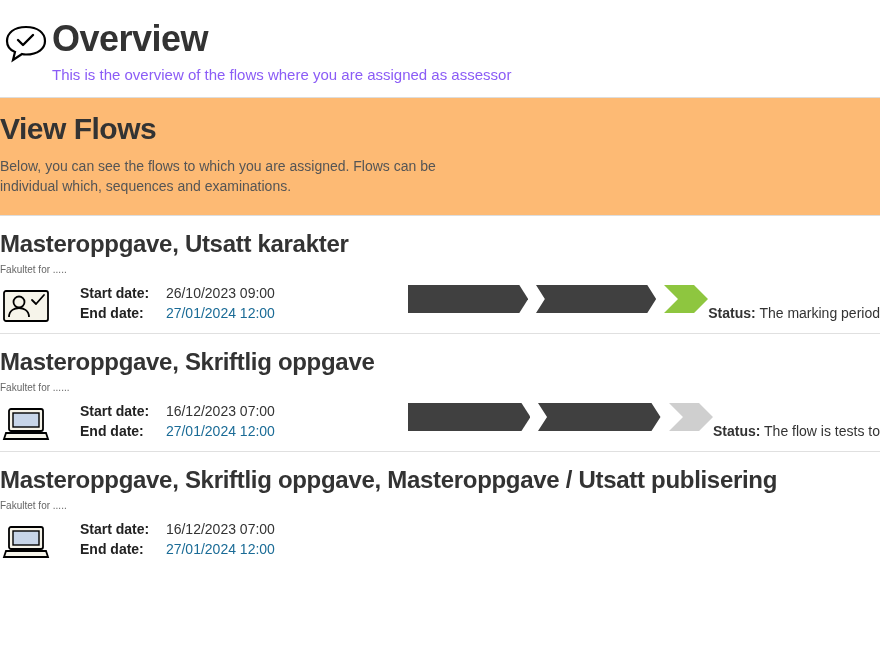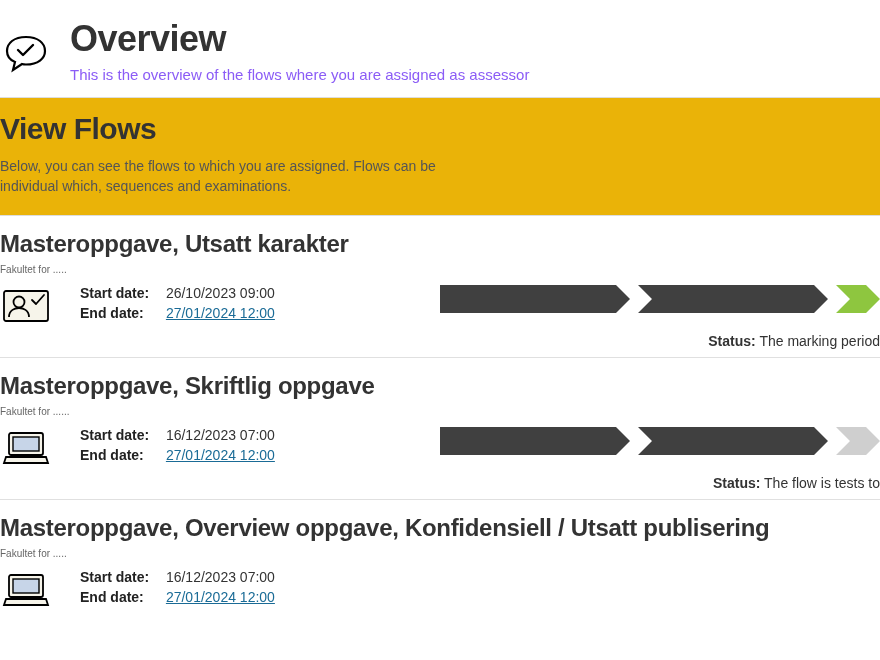--- a/index.html
+++ b/index.html
@@ -6,44 +6,43 @@
   body {
     font-family: "Segoe UI", "Helvetica Neue", Arial, sans-serif;
     background: #fff;
     color: #333;
     width: 880px;
     height: 660px;
     overflow: hidden;
   }
   .header {
     display: flex;
-    align-items: center;
+    align-items: flex-start;
     padding: 18px 8px 14px 0;
-    gap: 18px;
   }
   .header .icon-wrap {
     flex: 0 0 52px;
     display: flex;
     justify-content: center;
     align-items: flex-start;
     padding-top: 6px;
   }
   .header h1 {
     font-size: 36px;
     font-weight: 600;
     color: #333;
     letter-spacing: -0.5px;
   }
   .header .subtitle {
     font-size: 15px;
     color: #8b5cf6;
     margin-top: 6px;
   }
   .section-panel {
-    background: #eab308;
+    background: #fdba74;
     border-top: 1px solid #ddd;
     border-bottom: 1px solid #ddd;
     padding: 14px 0 18px 0;
   }
   .section-panel h2 {
     font-size: 30px;
     font-weight: 600;
     color: #333;
     letter-spacing: -0.5px;
   }
@@ -81,25 +80,24 @@
     justify-content: center;
     align-items: flex-start;
   }
   .flow-dates {
     flex: 0 0 300px;
     font-size: 14px;
   }
   .flow-dates .row { margin-bottom: 4px; }
   .flow-dates .label { font-weight: 700; color: #222; display: inline-block; width: 82px; }
   .flow-dates .val { color: #333; }
-  .flow-dates .val.link { color: #1a6b96; text-decoration: underline; }
+  .flow-dates .val.link { color: #1a6b96; }
   .flow-right {
     flex: 1;
     display: flex;
-    flex-direction: column;
   }
   .chevrons {
     display: flex;
     gap: 8px;
     width: 100%;
     justify-content: flex-end;
   }
   .chev {
     position: relative;
     height: 28px;
@@ -229,21 +227,21 @@
         </div>
         <div class="status-line">
           <span class="label">Status:</span>
           <span>The flow is tests to</span>
         </div>
       </div>
     </div>
   </div>
 
   <div class="flow-card" style="border-bottom:none">
-    <div class="flow-title">Masteroppgave, Overview oppgave, Konfidensiell / Utsatt publisering</div>
+    <div class="flow-title">Masteroppgave, Skriftlig oppgave, Masteroppgave / Utsatt publisering</div>
     <div class="flow-subtitle">Fakultet for .....</div>
     <div class="flow-body">
       <div class="flow-icon">
         <svg width="50" height="40" viewBox="0 0 50 40">
           <rect x="8" y="6" width="34" height="22" rx="2" fill="#f6f4ea" stroke="#000" stroke-width="1.8"></rect>
           <rect x="12" y="10" width="26" height="14" fill="#c7d5e8" stroke="#000" stroke-width="1.4"></rect>
           <path d="M5 30 L45 30 L47 36 L3 36 Z" fill="#f6f4ea" stroke="#000" stroke-width="1.8"></path>
         </svg>
       </div>
       <div class="flow-dates">

